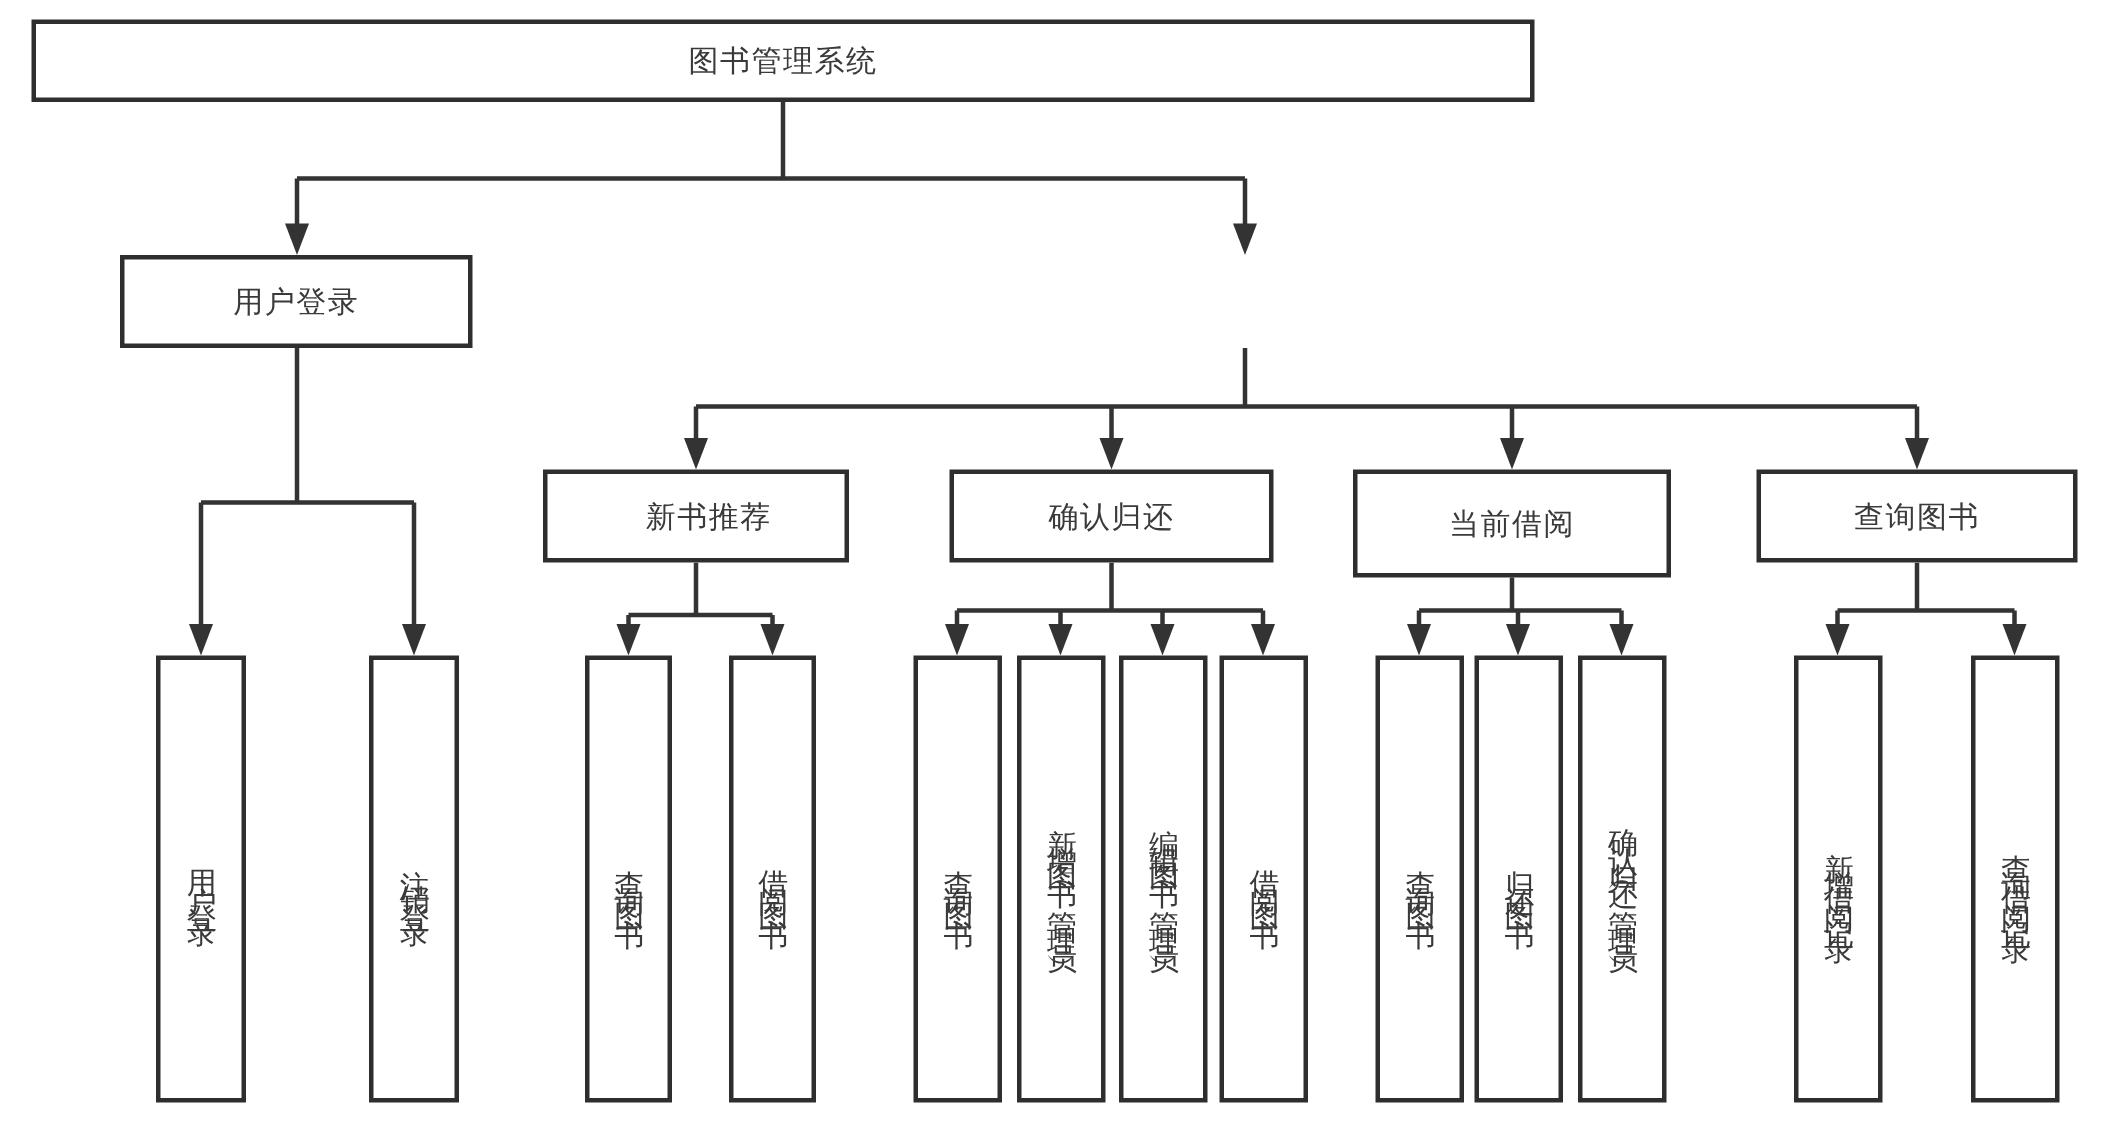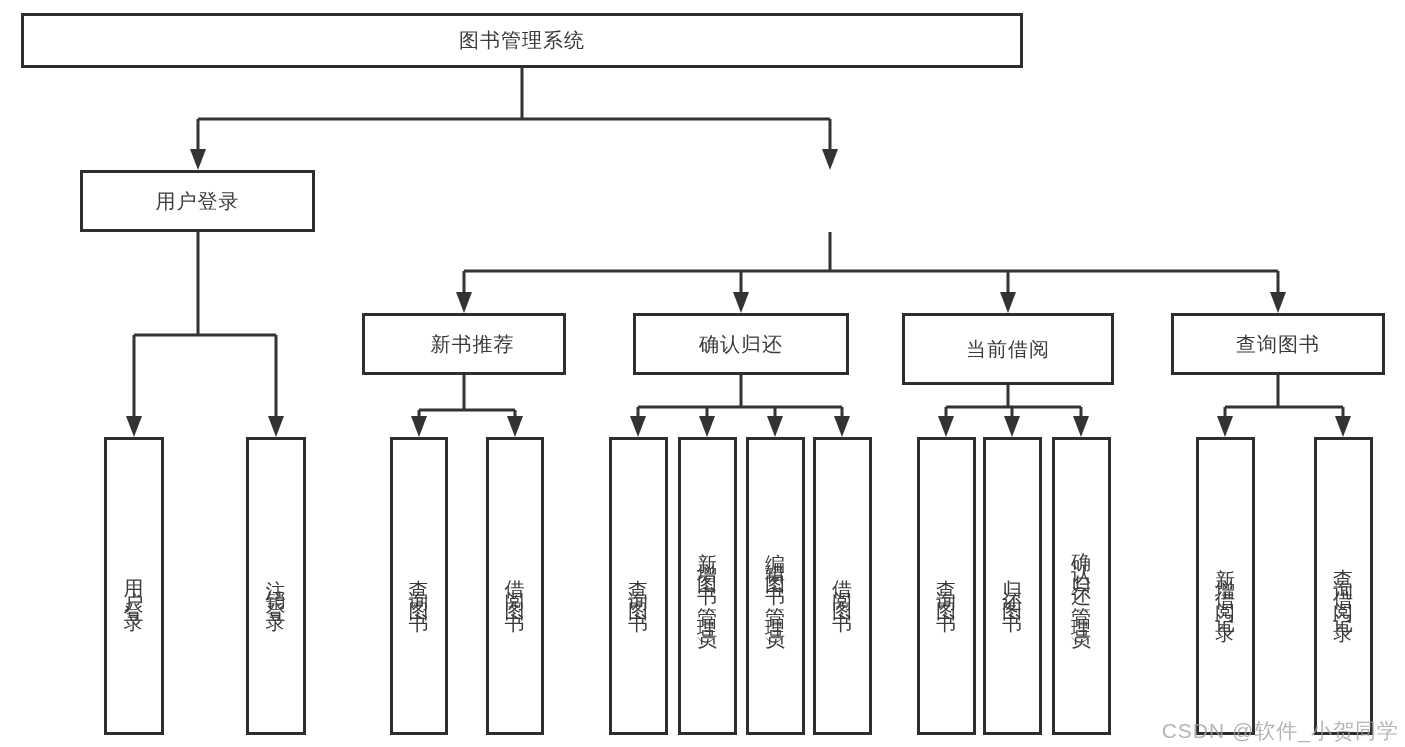--- a/index.html
+++ b/index.html
@@ -161,15 +161,14 @@
     <span class="vlabel">确认归还（管理员）</span>
   </div>
 
   <div class="node" style="left:1196px; top:437px; width:59px; height:298px;">
     <span class="vlabel">新增借阅记录</span>
   </div>
   <div class="node" style="left:1314px; top:437px; width:59px; height:298px;">
     <span class="vlabel">查询借阅记录</span>
   </div>
 
-  <div class="watermark">CSDN @软件_小贺同学</div>
 
 </div>
 
 </body></html>

